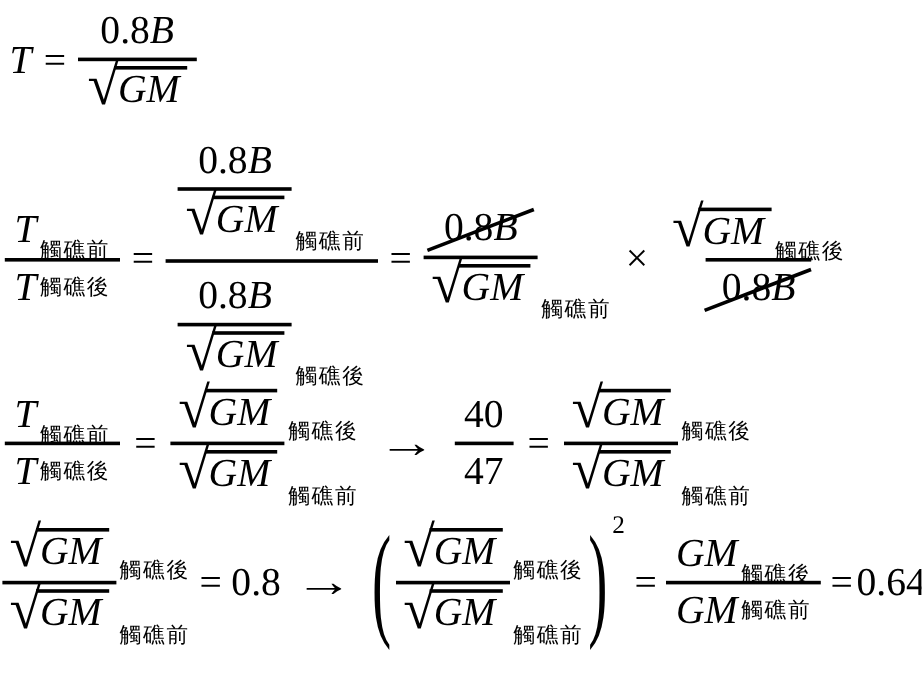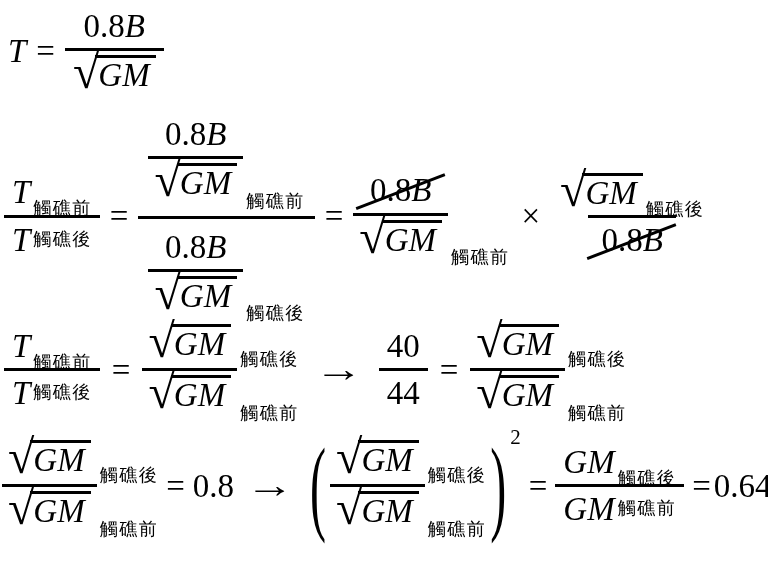--- a/index.html
+++ b/index.html
@@ -197,21 +197,21 @@
     <span class="r2c2 sub">觸礁前</span>
   </span>
 
   <span class="arrow">→</span>
 
   <span class="frac">
     <span class="num">
         <span>40</span>
       </span>
     <span class="den">
-        <span>44</span>
+        <span>47</span>
       </span>
   </span>
 
   <span class="eq">=</span>
 
   <span class="rfrac">
     <span class="r1c1">
       <span class="sqrt">
         <span class="rad">√</span>
           <span class="vinc it">GM</span>

